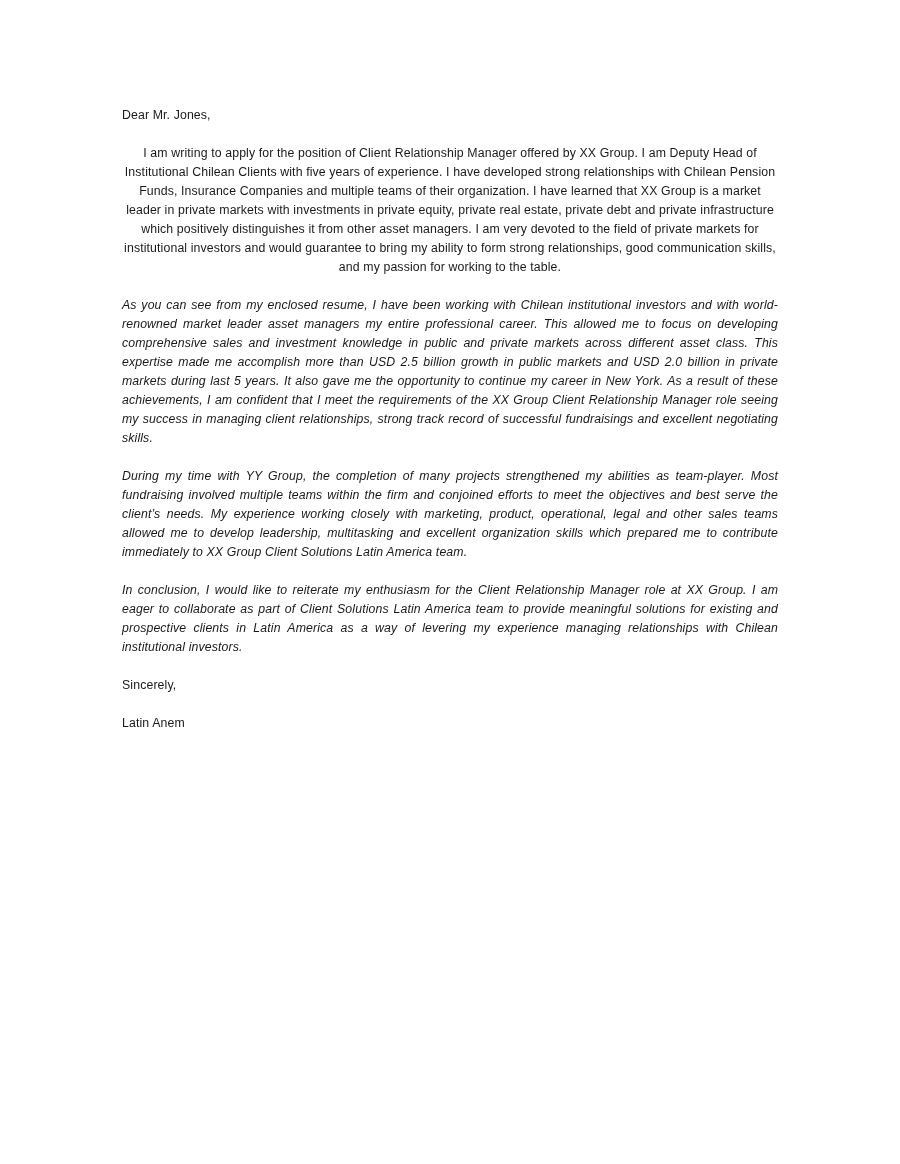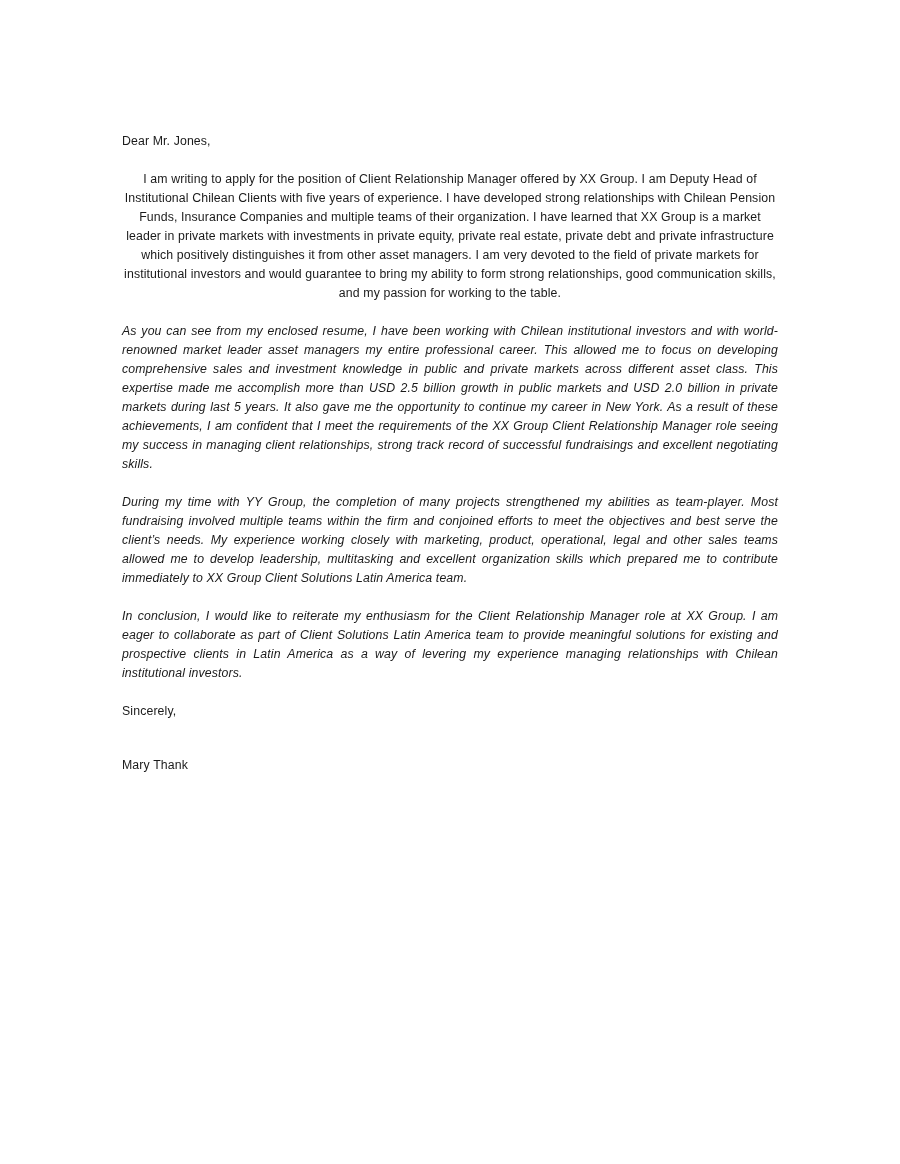--- a/index.html
+++ b/index.html
@@ -17,21 +17,21 @@
   .page {
     position: relative;
     width: 900px;
     height: 1164px;
     background: #ffffff;
     overflow: hidden;
   }
   .letter-body {
     position: absolute;
     left: 122px;
-    top: 132px;
+    top: 106px;
     width: 656px;
   }
   .salutation {
     font-size: 12.3px;
     line-height: 19px;
     margin: 0 0 19px 0;
     text-align: left;
     letter-spacing: 0.01em;
   }
   .para {
@@ -45,21 +45,21 @@
     text-align: justify;
     text-justify: inter-word;
     font-style: italic;
   }
   .para:last-child {
     margin-bottom: 0;
   }
   .closing-line {
     font-size: 12.3px;
     line-height: 19px;
-    margin: 0 0 35px 0;
+    margin: 0 0 19px 0;
     text-align: left;
     letter-spacing: 0.01em;
   }
   .signature-name {
     font-size: 12.3px;
     line-height: 19px;
     margin: 0;
     text-align: left;
     letter-spacing: 0.01em;
   }
@@ -77,17 +77,17 @@
 
     <p class="para justified">As you can see from my enclosed resume, I have been working with Chilean institutional investors and with world-renowned market leader asset managers my entire professional career. This allowed me to focus on developing comprehensive sales and investment knowledge in public and private markets across different asset class. This expertise made me accomplish more than USD 2.5 billion growth in public markets and USD 2.0 billion in private markets during last 5 years. It also gave me the opportunity to continue my career in New York. As a result of these achievements, I am confident that I meet the requirements of the XX Group Client Relationship Manager role seeing my success in managing client relationships, strong track record of successful fundraisings and excellent negotiating skills.</p>
 
     <p class="para justified">During my time with YY Group, the completion of many projects strengthened my abilities as team-player. Most fundraising involved multiple teams within the firm and conjoined efforts to meet the objectives and best serve the client’s needs. My experience working closely with marketing, product, operational, legal and other sales teams allowed me to develop leadership, multitasking and excellent organization skills which prepared me to contribute immediately to XX Group Client Solutions Latin America team.</p>
 
     <p class="para justified">In conclusion, I would like to reiterate my enthusiasm for the Client Relationship Manager role at XX Group. I am eager to collaborate as part of Client Solutions Latin America team to provide meaningful solutions for existing and prospective clients in Latin America as a way of levering my experience managing relationships with Chilean institutional investors.</p>
 
 
     <p class="closing-line">Sincerely,</p>
 
-    <p class="signature-name">Mary Thank</p>
+    <p class="signature-name">Latin Anem</p>
 
   </div>
 
 </div>
 
 </body></html>

